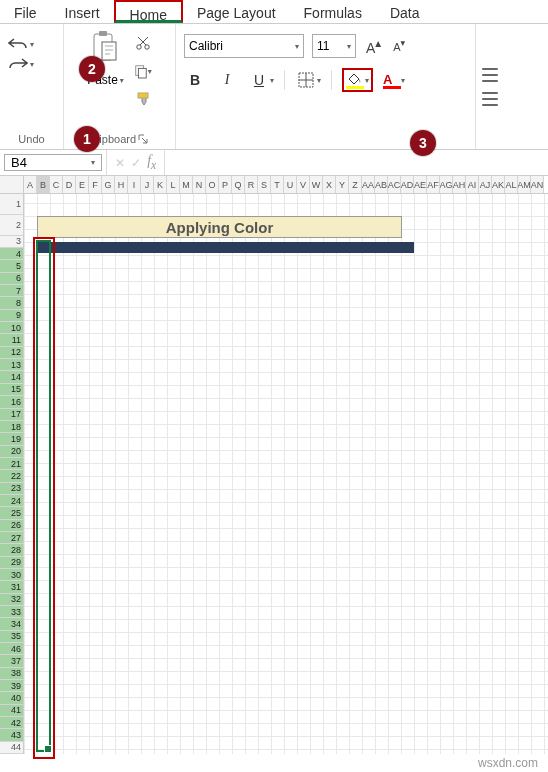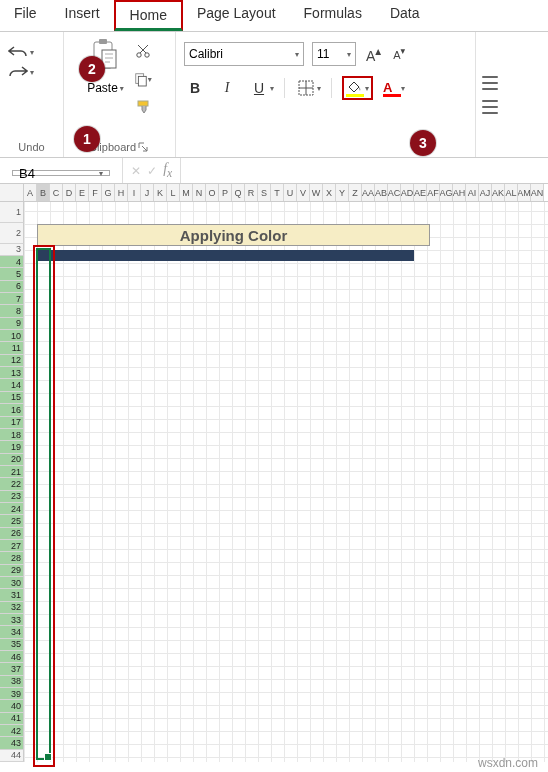--- a/index.html
+++ b/index.html
@@ -1,19 +1,19 @@
 <!DOCTYPE html>
 <html><head>
 <meta charset="utf-8">
 <style>
 * { box-sizing: border-box; margin: 0; padding: 0; }
 body { font-family: 'Segoe UI', sans-serif; font-size: 12px; background: #fff; width: 548px; height: 772px; overflow: hidden; position: relative; }
 
 
-.tabs { display: flex; border-bottom: 1px solid #ccc; height: 32px; align-items: stretch; background: #fff; }
+.tabs { display: flex; border-bottom: 1px solid #ccc; height: 24px; align-items: stretch; background: #fff; }
 .tab { padding: 5px 14px; font-size: 14px; color: #333; cursor: pointer; }
 .tab.active { border: 2px solid #c00000; border-bottom: 3px solid #107c41; font-weight: 400; }
 
 
 .ribbon { display: flex; background: #fff; border-bottom: 1px solid #ccc; height: 126px; position: relative; }
 .group { border-right: 1px solid #e1e1e1; padding: 6px 8px 2px 8px; display: flex; flex-direction: column; justify-content: space-between; position: relative; }
 .group-label { text-align: center; font-size: 11px; color: #666; padding: 2px 0; }
 .group-footer { display: flex; align-items: center; justify-content: center; gap: 0; }
 .dialog-launcher { width: 14px; height: 14px; display: flex; align-items: center; justify-content: center; color: #666; font-size: 10px; margin-left: auto; }
 
@@ -44,42 +44,42 @@
 .fill-bar { position: absolute; bottom: -1px; left: 0; right: 0; height: 3px; background: #ffff00; }
 .font-color-ico { position: relative; width: 18px; height: 16px; }
 .font-color-bar { position: absolute; bottom: -1px; left: 0; right: 0; height: 3px; background: #ff0000; }
 .caret { font-size: 8px; color: #666; }
 
 .more-col { display: flex; flex-direction: column; justify-content: center; padding: 0 6px; gap: 4px; }
 .more-line { width: 16px; height: 2px; background: #666; border-radius: 1px; }
 
 
 .fbar { display: flex; height: 26px; border-bottom: 1px solid #ccc; align-items: stretch; }
-.namebox { width: 98px; border: 1px solid #aaa; margin: 12px; padding: 2px 6px; font-size: 13px; display: flex; align-items: center; justify-content: space-between; background: #fff; }
+.namebox { width: 98px; border: 1px solid #aaa; margin: 4px; padding: 2px 6px; font-size: 13px; display: flex; align-items: center; justify-content: space-between; background: #fff; }
 .fbar-icons { display: flex; align-items: center; gap: 6px; padding: 0 8px; color: #999; border-left: 1px solid #ddd; }
 .fx { font-style: italic; font-family: serif; font-size: 14px; }
 
 
 .sheet-wrap { position: relative; }
 .col-headers { display: flex; height: 18px; border-bottom: 1px solid #ccc; }
 .corner { width: 24px; border-right: 1px solid #ccc; background: #f3f3f3; }
 .col-h { width: 13px; border-right: 1px solid #d4d4d4; background: #f3f3f3; font-size: 9px; color: #555; display: flex; align-items: center; justify-content: center; overflow: hidden; }
 .col-h.sel { background: #d2d2d2; }
 
 .grid-body { display: flex; height: 560px; }
 .row-headers { width: 24px; display: flex; flex-direction: column; background: #f3f3f3; }
 .row-h { height: 13px; border-bottom: 1px solid #d4d4d4; border-right: 1px solid #ccc; font-size: 9px; color: #555; display: flex; align-items: center; justify-content: flex-end; padding-right: 2px; }
 .row-h.tall { height: 22px; }
 .row-h.sel { background: #a2d2a2; color: #222; }
 
 .cells { flex: 1; position: relative; background: #fff; }
 .grid-lines { position: absolute; inset: 0; background-image: linear-gradient(to right, #e8e8e8 1px, transparent 1px), linear-gradient(to bottom, #e8e8e8 1px, transparent 1px); background-size: 13px 13px; background-position: 0 22px; }
 .grid-lines::before { content: ''; position: absolute; left: 0; right: 0; top: 0; height: 22px; border-bottom: 1px solid #e8e8e8; background-image: linear-gradient(to right, #e8e8e8 1px, transparent 1px); background-size: 13px 100%; }
 
-.title-band { position: absolute; left: 13px; top: 22px; width: 393px; height: 22px; background: #f6edc5; border: 1px solid #999; display: flex; align-items: center; justify-content: center; font-size: 15px; font-weight: 700; color: #555; }
+.title-band { position: absolute; left: 13px; top: 22px; width: 365px; height: 22px; background: #f6edc5; border: 1px solid #999; display: flex; align-items: center; justify-content: center; font-size: 15px; font-weight: 700; color: #555; }
 .bar-band { position: absolute; left: 13px; top: 48px; width: 377px; height: 11px; background: #2a3e5c; }
 
 .sel-rect { position: absolute; border: 2px solid #107c41; }
 .sel-B { left: 12px; top: 46px; width: 15px; height: 512px; }
 .sel-B::after { content: ''; position: absolute; right: -3px; bottom: -3px; width: 6px; height: 6px; background: #107c41; border: 1px solid #fff; }
 .red-highlight { position: absolute; border: 2px solid #c00000; }
 .red-1 { left: 9px; top: 43px; width: 22px; height: 522px; }
 
 
 .badge { position: absolute; width: 26px; height: 26px; border-radius: 50%; background: #8b0f1a; color: #fff; display: flex; align-items: center; justify-content: center; font-size: 14px; font-weight: 600; box-shadow: 0 0 0 1px rgba(0,0,0,.15); z-index: 50; }

